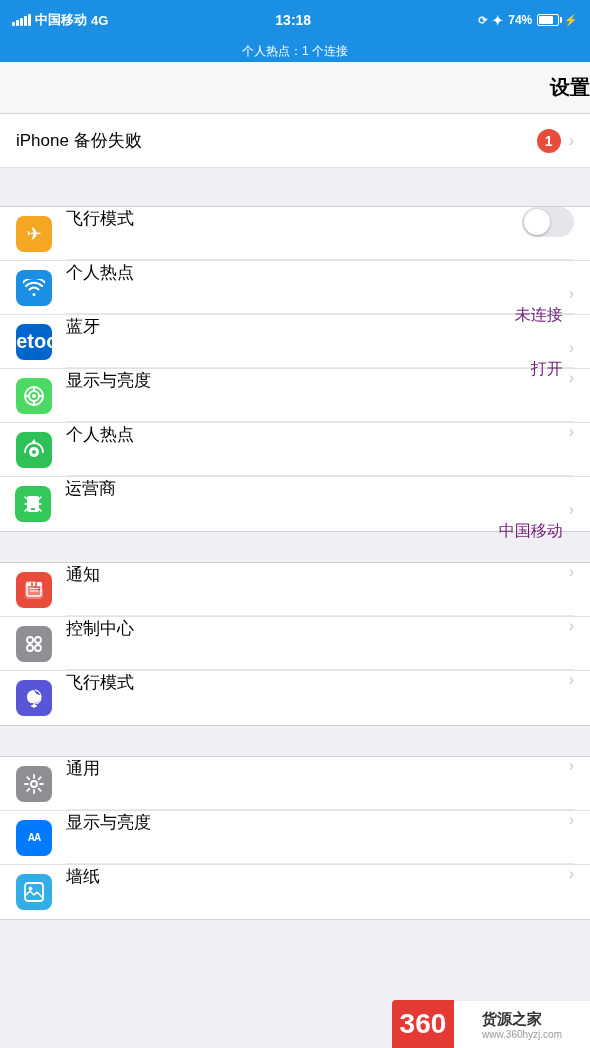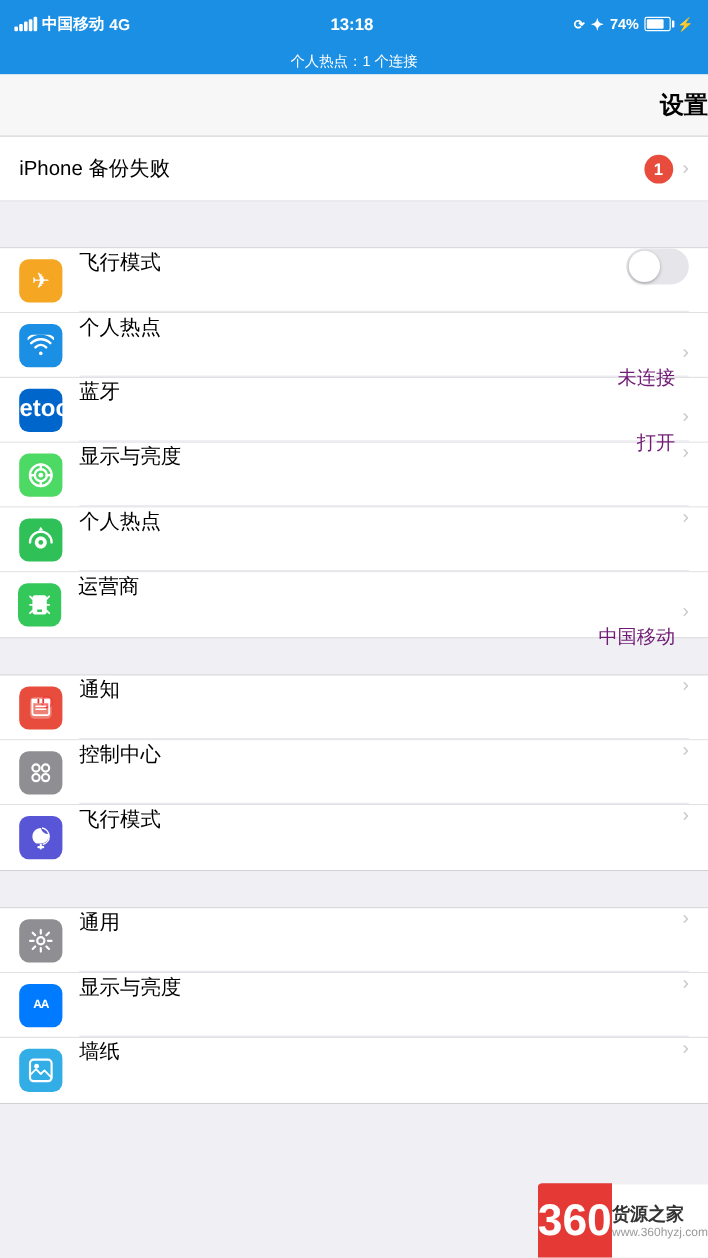--- a/index.html
+++ b/index.html
@@ -185,24 +185,24 @@
       position: fixed;
       bottom: 0;
       right: 0;
       display: flex;
       flex-direction: column;
       align-items: flex-end;
     }
     .wm-red-box {
       background: #e53935;
       color: white;
-      font-size: 37px;
+      font-size: 28px;
       font-weight: 900;
       width: 62px;
-      height: 62px;
+      height: 48px;
       display: flex;
       align-items: center;
       justify-content: center;
       border-radius: 4px 0 0 0;
     }
   </style>
 </head>
 <body>
 
 <div class="status-bar">
@@ -466,18 +466,18 @@
         <span class="chevron">›</span>
       </div>
     </div>
   </div>
 
 </div>
 
 <div class="bottom-watermark">
   <div style="display:flex; align-items:stretch;">
     <div class="wm-red-box">360</div>
-    <div style="display:flex; flex-direction:column; justify-content:center; background:white; padding:4px 0; border-top:1px solid #eee;">
+    <div style="display:flex; flex-direction:column; justify-content:center; background:white; padding:4px 28px; border-top:1px solid #eee;">
       <span style="font-size:15px; font-weight:bold; color:#333;">货源之家</span>
       <span style="font-size:10px; color:#999;">www.360hyzj.com</span>
     </div>
   </div>
 </div>
 
 </body></html>

